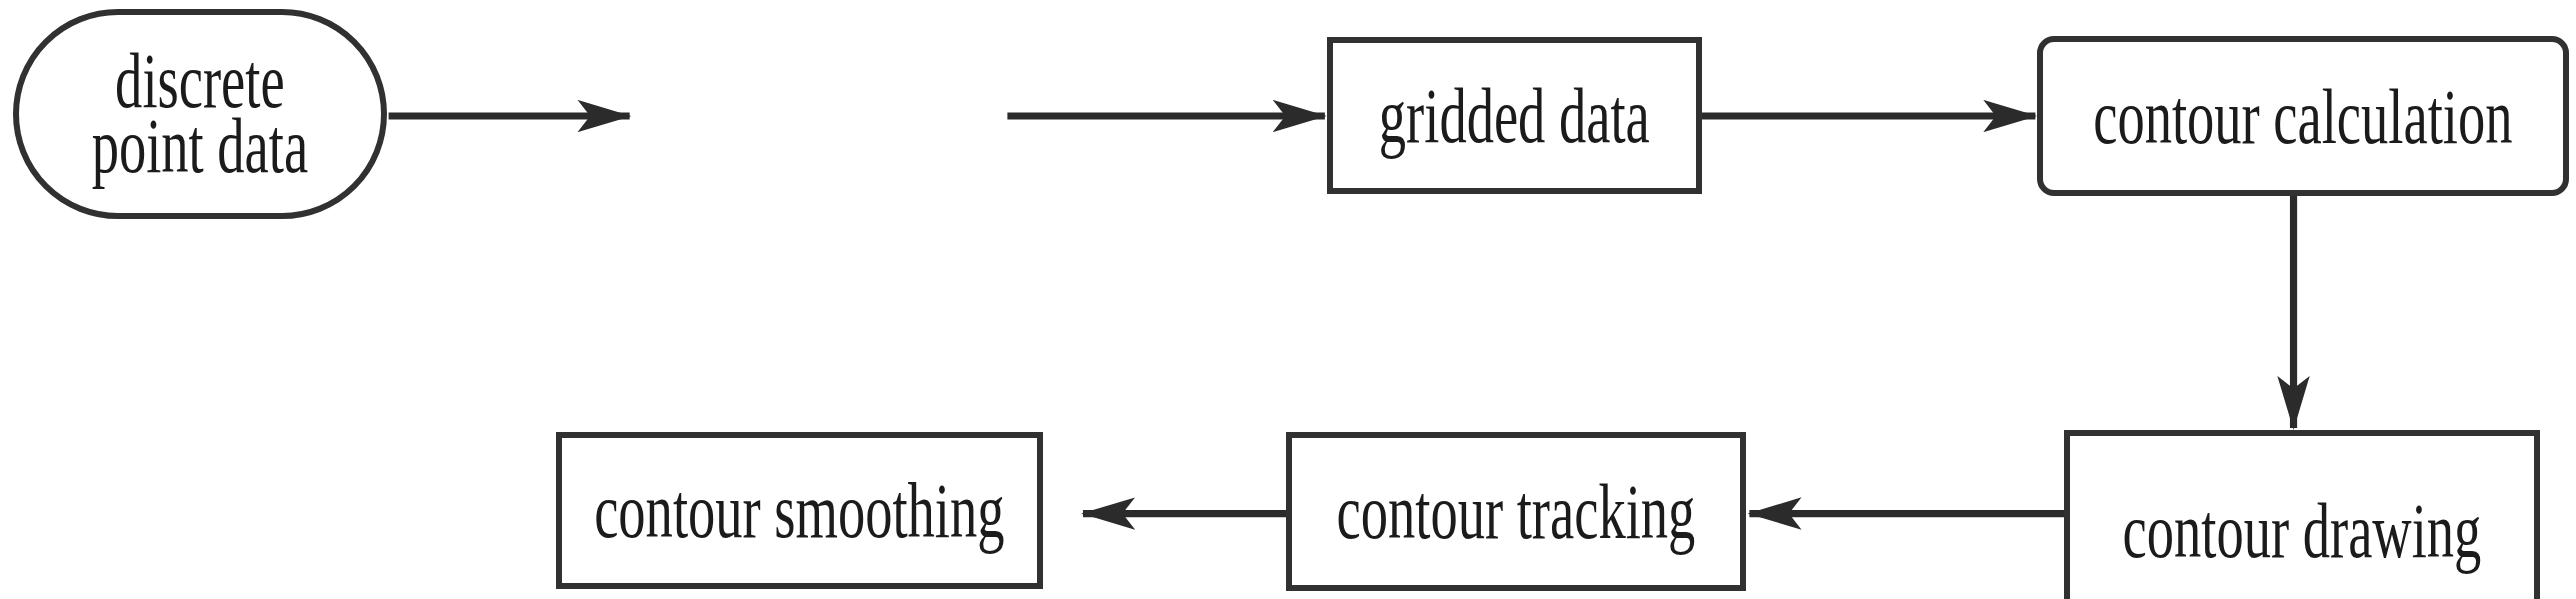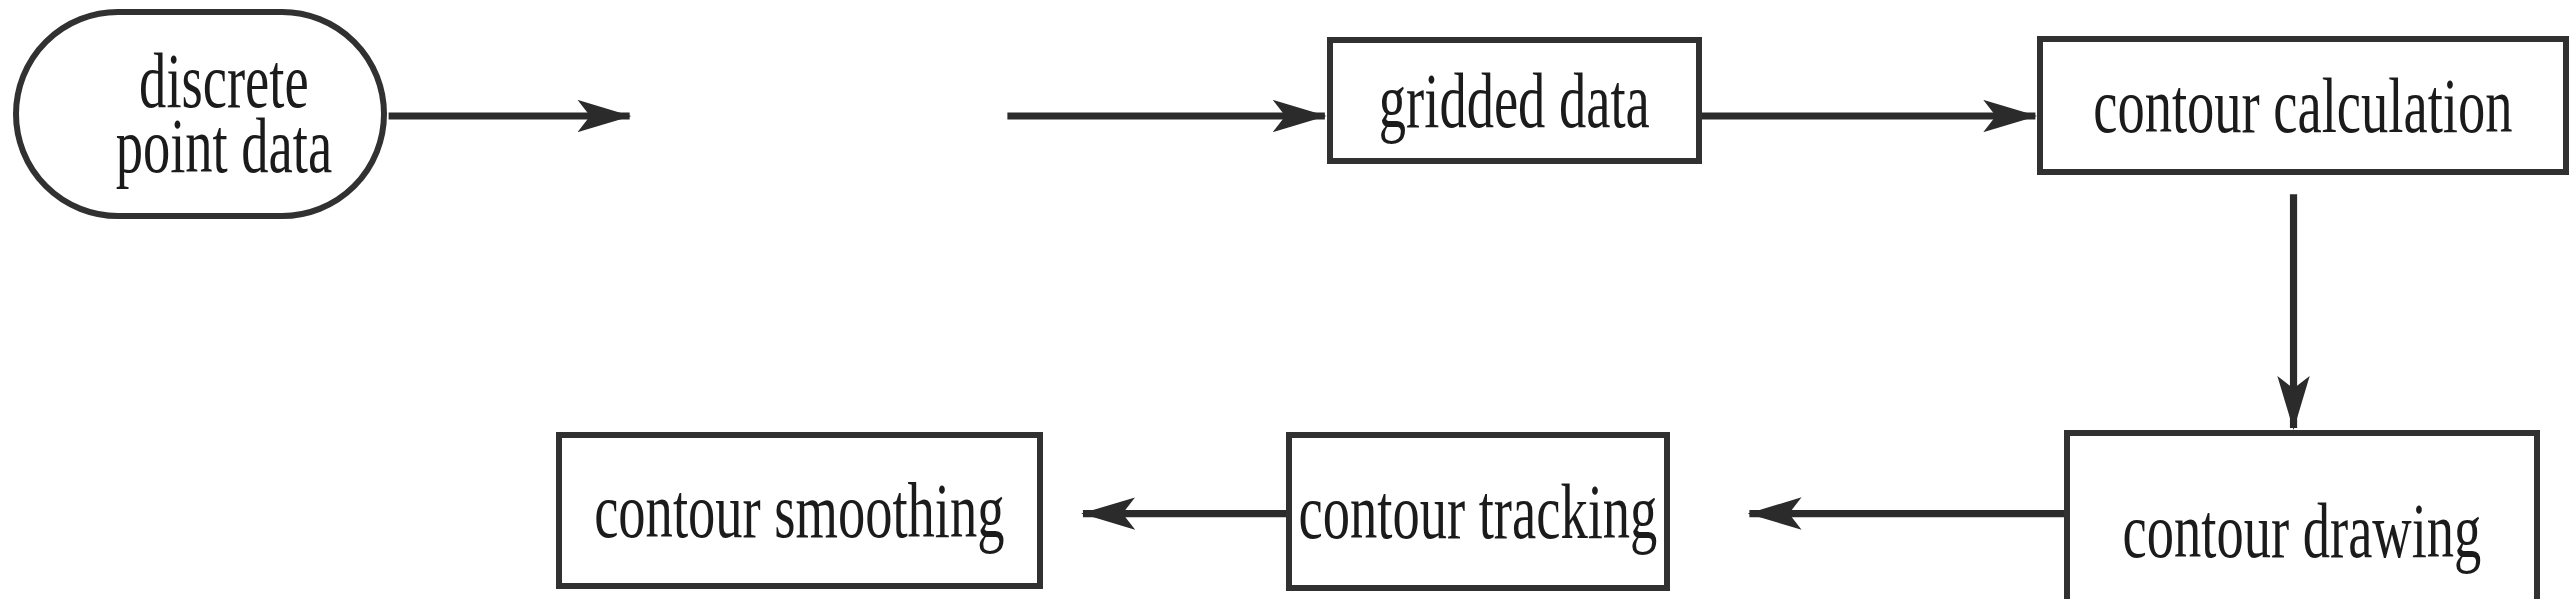--- a/index.html
+++ b/index.html
@@ -39,21 +39,20 @@
     font-size: 79px;
     line-height: 1;
     white-space: nowrap;
     transform: scaleX(0.69);
     transform-origin: 50% 50%;
     color: #1b1b1b;
     letter-spacing: 0px;
   }
   .node.stadium {
     border-radius: 105px;
-    justify-content: flex-end;
   }
   .node.stadium .lbl {
     line-height: 0.82;
     white-space: normal;
   }
   .node.stadium .lbl .line {
     display: block;
     white-space: nowrap;
   }
 </style>
@@ -77,33 +76,33 @@
   </svg>
 
   <div class="node stadium" style="left:12.6px; top:9px; width:374px; height:210px;">
     <span class="lbl">
         <span class="line">discrete</span>
         <span class="line">point data</span>
       </span>
   </div>
 
 
-  <div class="node" style="left:1327px; top:37px; width:375px; height:127px;">
+  <div class="node" style="left:1327px; top:37px; width:375px; height:157px;">
     <span class="lbl">gridded data</span>
   </div>
 
-  <div class="node" style="left:2037px; top:36px; width:532px; height:139px;">
+  <div class="node" style="left:2037px; top:36px; width:532px; height:160px;border-radius:17px;">
     <span class="lbl">contour calculation</span>
   </div>
 
   <div class="node" style="left:2064px; top:430px; width:476px; height:200px;">
     <span class="lbl">contour drawing</span>
   </div>
 
-  <div class="node" style="left:1286px; top:432px; width:384px; height:159px;">
+  <div class="node" style="left:1286px; top:432px; width:460px; height:159px;">
     <span class="lbl">contour tracking</span>
   </div>
 
   <div class="node" style="left:556px; top:432px; width:487px; height:157px;">
     <span class="lbl">contour smoothing</span>
   </div>
 
 </div>
 
 

